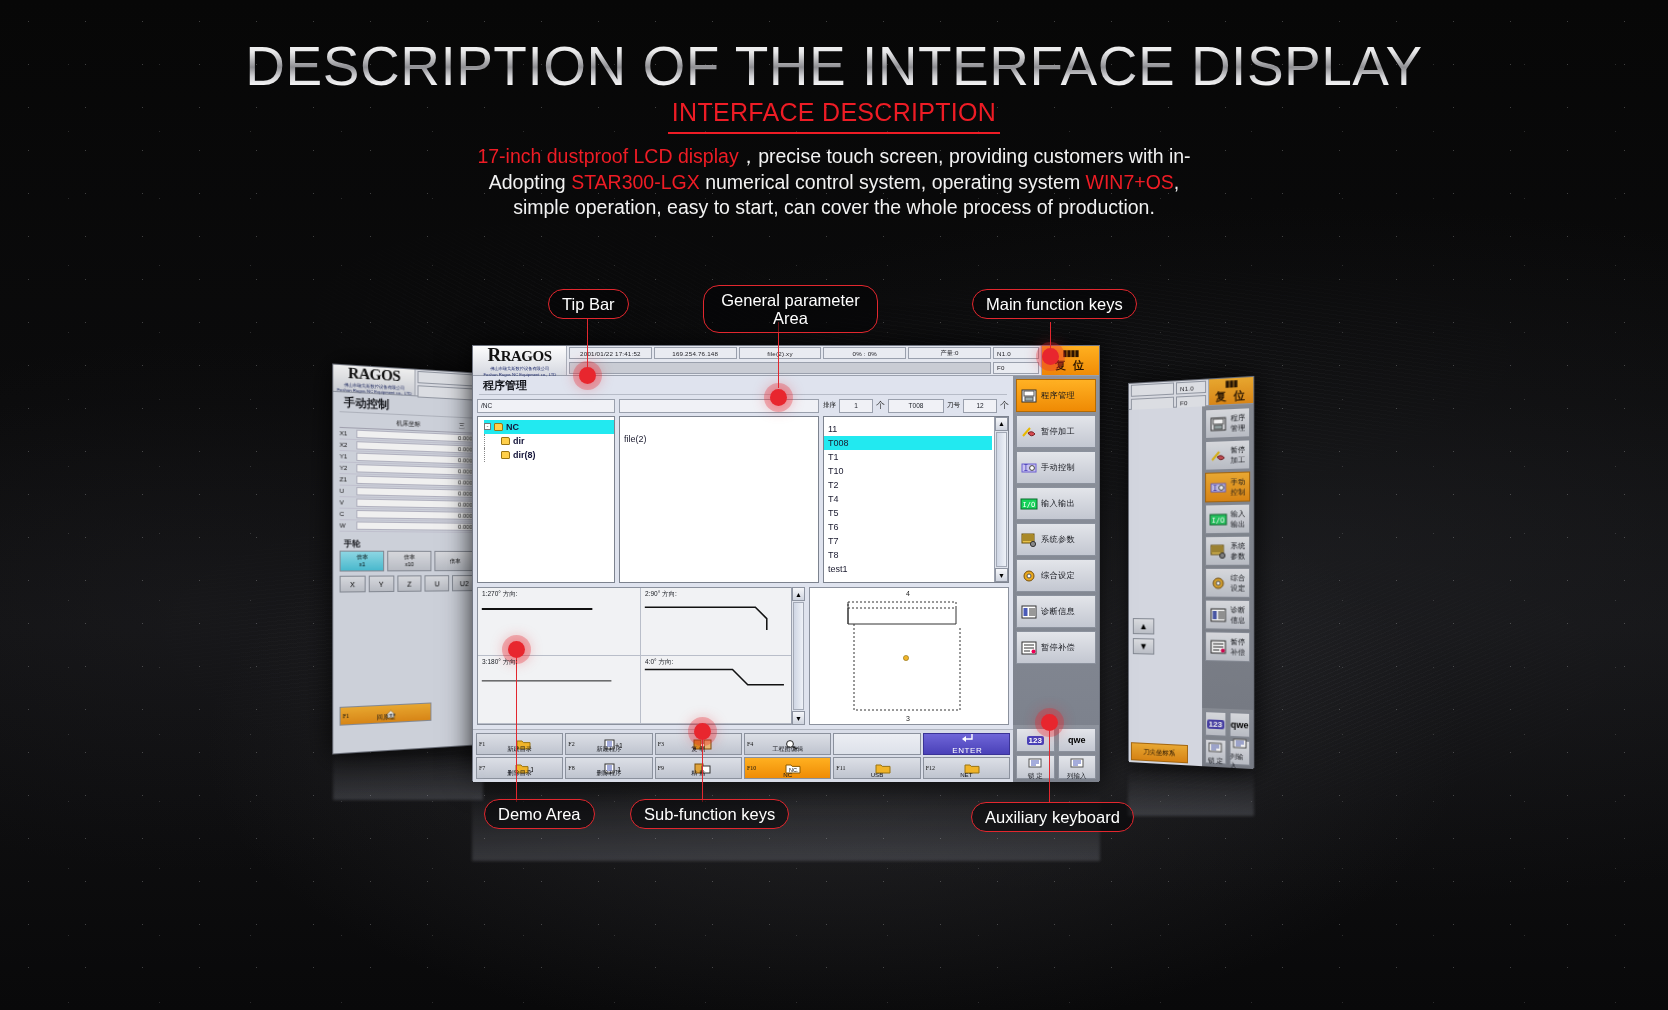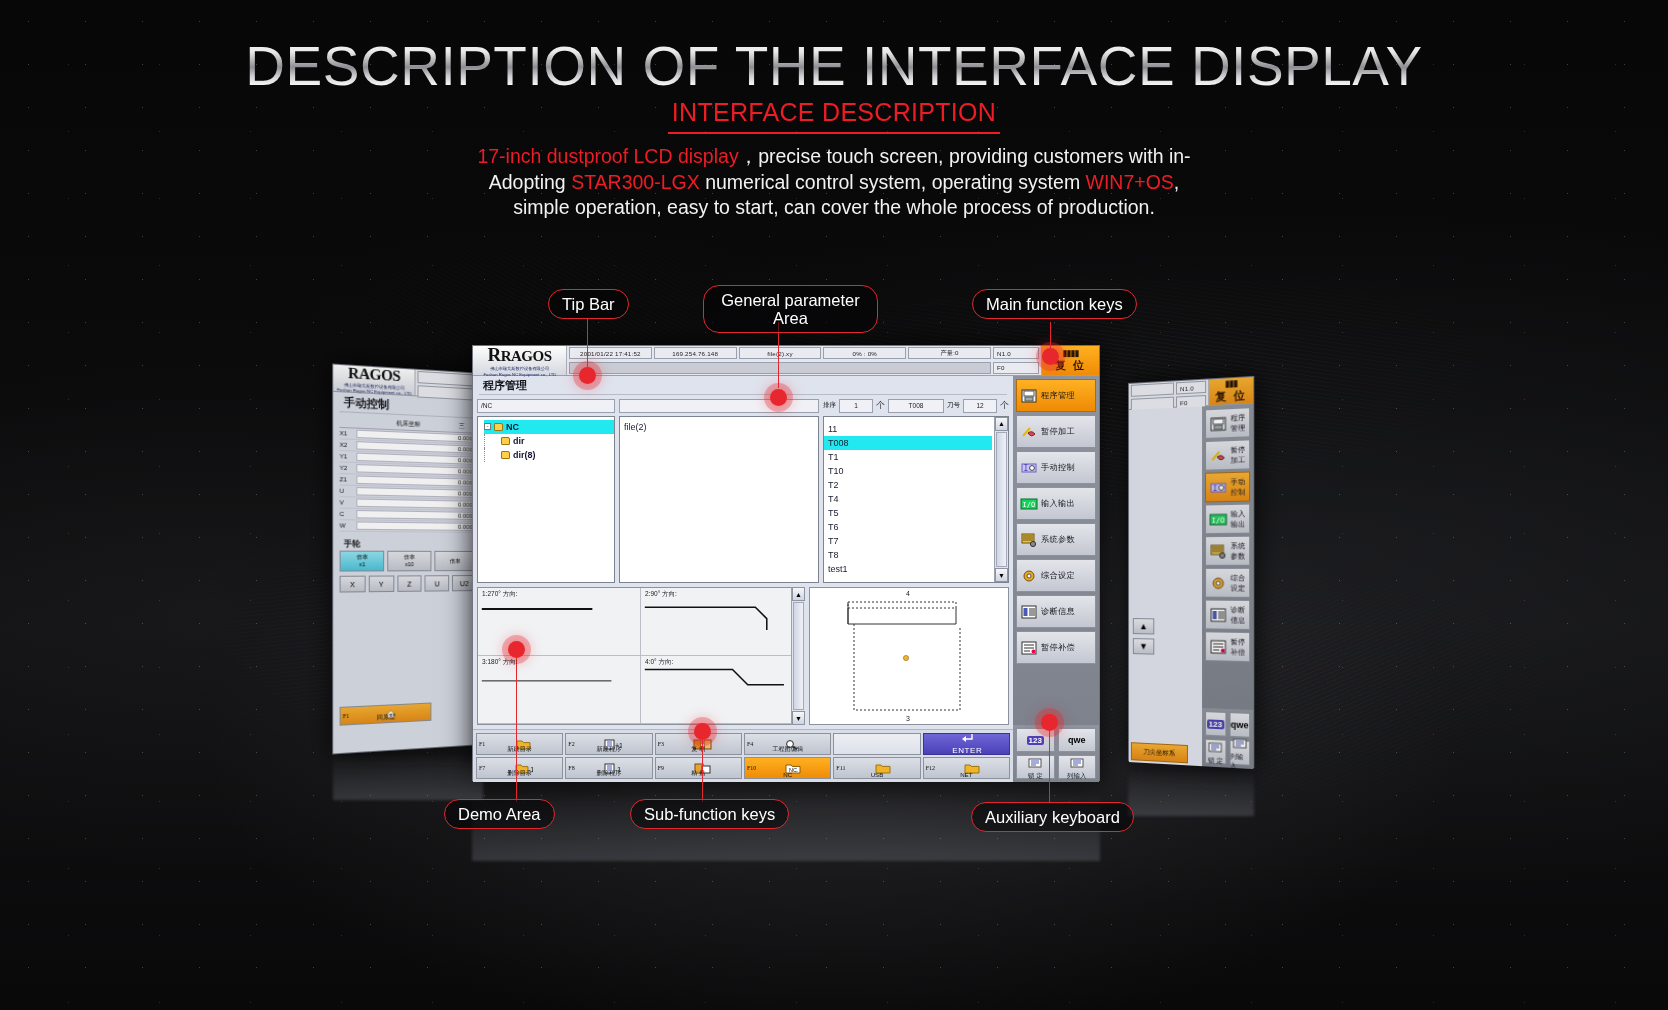--- a/index.html
+++ b/index.html
@@ -512,21 +512,21 @@
                     <span class="ind" style="width: 14px; border-left: 1px dotted rgb(136, 136, 136); height: 14px;"></span>
                     <span class="folder y"></span>
                     <span style="font-weight: 700; color: rgb(21, 21, 58);">dir(8)</span>
                   </div>
                 </div>
             </div>
           </div>
           <div class="col" style="width:200px">
             <div class="field"></div>
             <div class="listbox" style="flex:1">
-              <div id="file-rows" style="padding-top:3px">
+              <div id="file-rows" style="padding-top:15px">
                   <div class="lrow">file(2)</div>
                 </div>
             </div>
           </div>
           <div class="col" style="flex:1">
             <div style="display:flex;gap:3px;align-items:center">
               <span style="font-size:6.5px">排序</span>
               <div class="field center" style="width:34px">1</div>
               <span class="updown">个</span>
               <div class="field center" style="flex:1">T008</div>
@@ -886,21 +886,21 @@
   <div class="dot" style="left:770px;top:389px"></div>
   <div class="callout" style="left:703px;top:285px;width:175px">General parameter
 Area</div>
 
   <div class="leader" style="left:1050px;top:322px;height:34px"></div>
   <div class="dot" style="left:1042px;top:348px"></div>
   <div class="callout" style="left:972px;top:289px">Main function keys</div>
 
   <div class="leader" style="left:516px;top:650px;height:152px"></div>
   <div class="dot" style="left:508px;top:641px"></div>
-  <div class="callout" style="left:444px;top:799px">Demo Area</div>
+  <div class="callout" style="left:484px;top:799px">Demo Area</div>
 
   <div class="leader" style="left:702px;top:730px;height:72px"></div>
   <div class="dot" style="left:694px;top:723px"></div>
   <div class="callout" style="left:630px;top:799px">Sub-function keys</div>
 
   <div class="leader" style="left:1049px;top:722px;height:80px"></div>
   <div class="dot" style="left:1041px;top:714px"></div>
   <div class="callout" style="left:971px;top:802px">Auxiliary keyboard</div>
 
 </div>

